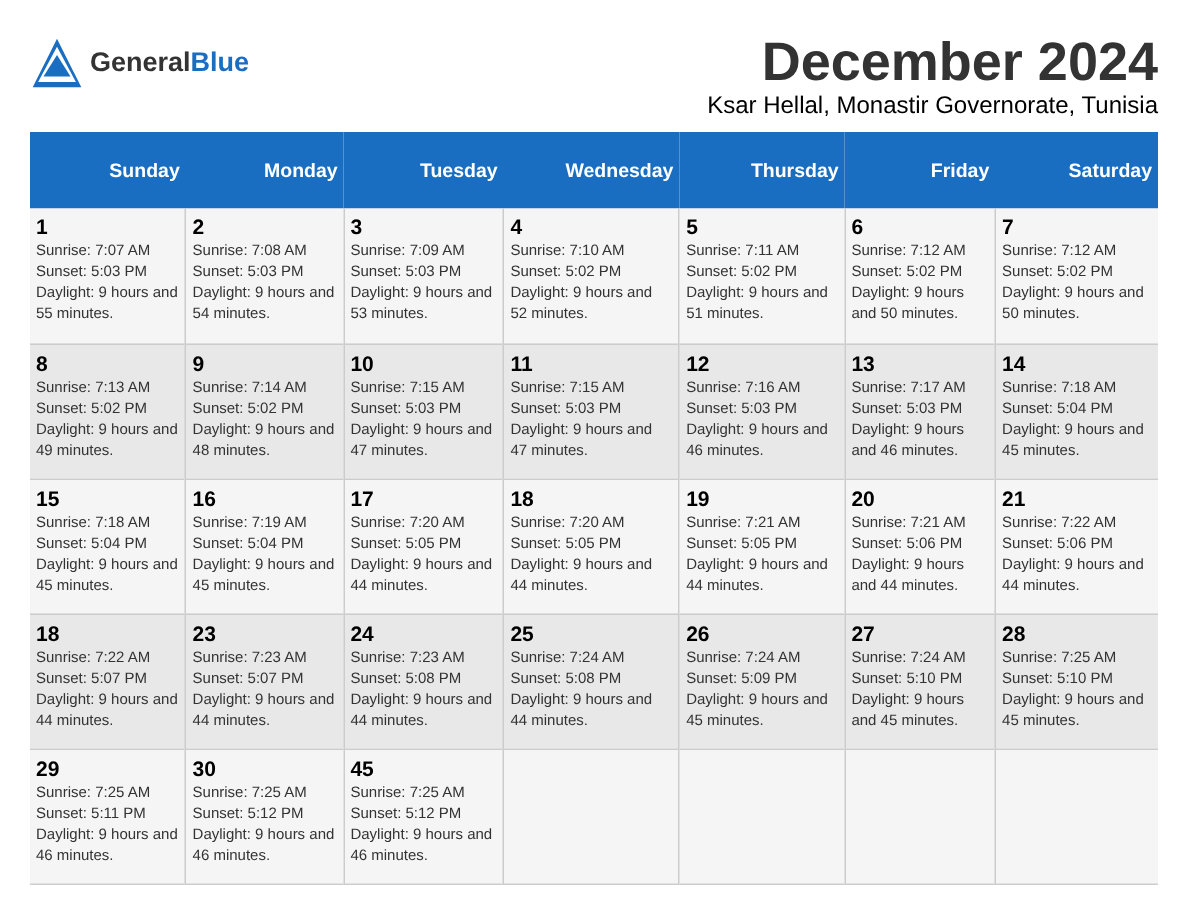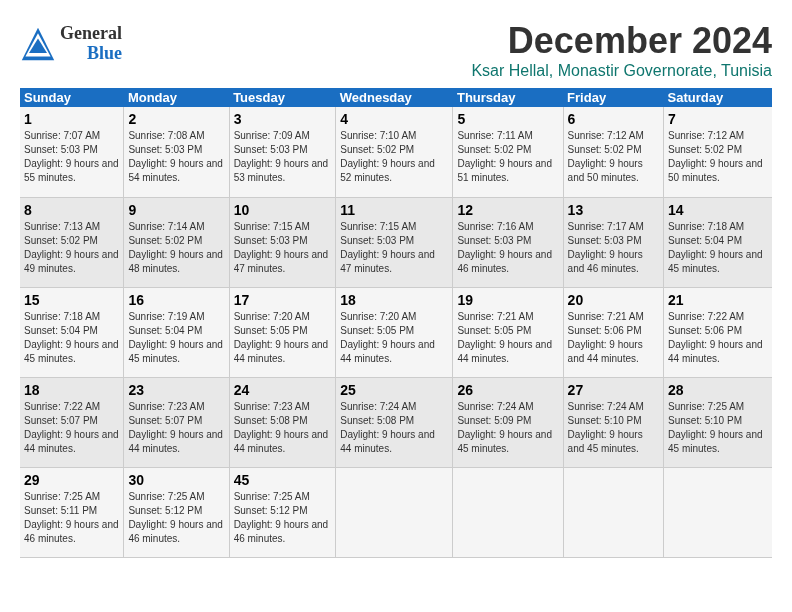--- a/index.html
+++ b/index.html
@@ -16,23 +16,22 @@
       align-items: flex-start;
       margin-bottom: 8px;
     }
     .logo {
       display: flex;
       align-items: center;
       margin-top: 4px;
     }
     .logo-text {
       display: flex;
-      flex-direction: column;
+      flex-direction: row;
       line-height: 1.1;
-      font-family: Liberation Serif, serif;
     }
     .logo-general {
       font-size: 18px;
       font-weight: bold;
       color: #333;
     }
     .logo-blue {
       font-size: 18px;
       font-weight: bold;
       color: #1a6ec2;
@@ -46,34 +45,34 @@
     .title-area {
       text-align: right;
     }
     .main-title {
       font-size: 36px;
       font-weight: bold;
       color: #333;
     }
     .subtitle {
       font-size: 16px;
-      color: #0f766e;
+      color: #000000;
     }
     table {
       width: 100%;
       border-collapse: collapse;
       font-size: 11px;
     }
     thead tr {
       background-color: #1a6ec2;
       color: white;
     }
     thead th {
-      padding: 2px 4px;
-      text-align: left;
+      padding: 18px 4px;
+      text-align: right;
       font-size: 13px;
       font-weight: bold;
     }
     tbody tr {
       border-bottom: 1px solid #ccc;
     }
     tbody tr:nth-child(odd) {
       background-color: #f5f5f5;
     }
     tbody tr:nth-child(even) {

